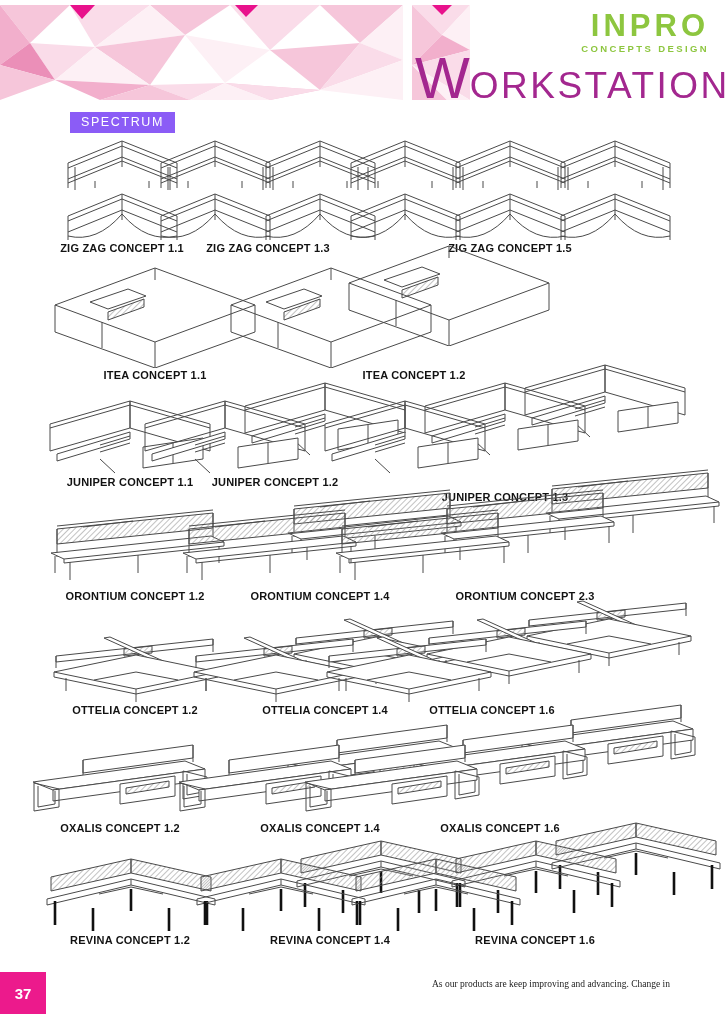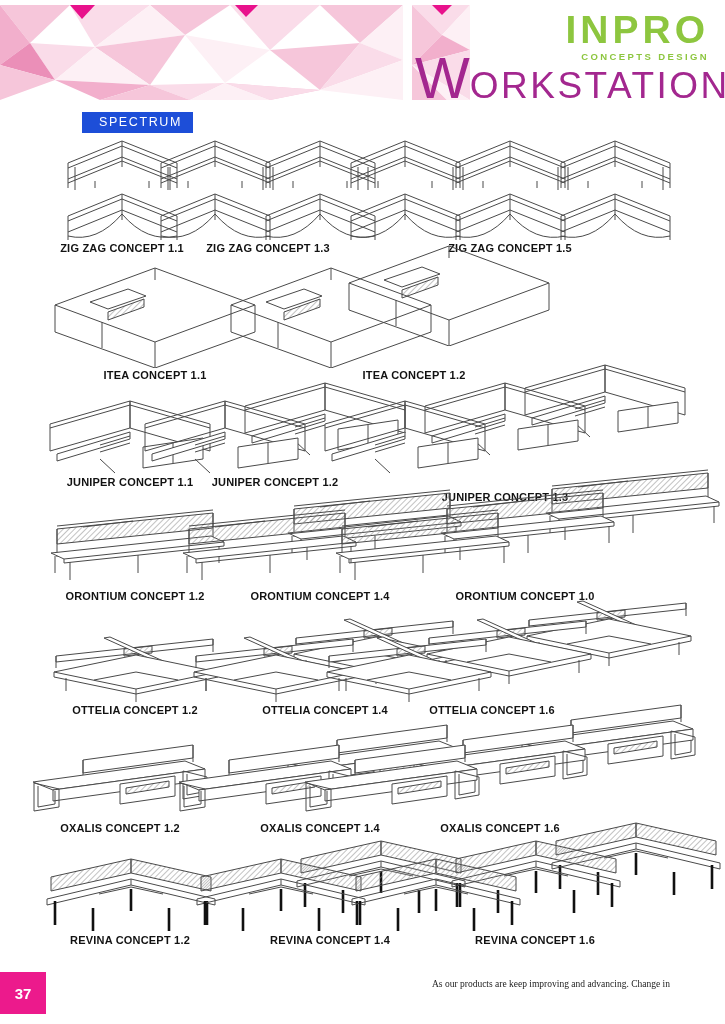--- a/index.html
+++ b/index.html
@@ -5,35 +5,35 @@
   html,body{margin:0;padding:0;}
   body{
     width:725px;height:1024px;position:relative;overflow:hidden;
     background:#ffffff;font-family:"Liberation Sans",sans-serif;
   }
   
   .banner{position:absolute;left:0;top:5px;width:403px;height:95px;}
   .banner-accent{position:absolute;left:412px;top:5px;width:58px;height:95px;}
   .brand{position:absolute;right:16px;top:10px;text-align:right;line-height:1;}
   .brand-name{
-    font-size:39px;font-weight:700;letter-spacing:4px;color:#8dc63f;
+    font-size:31px;font-weight:700;letter-spacing:4px;color:#8dc63f;
     font-family:"Liberation Sans",sans-serif;
   }
   .brand-tagline{
     font-size:9.5px;font-weight:700;letter-spacing:2.4px;color:#8dc63f;margin-top:3px;
   }
   .page-title{
     position:absolute;left:415px;top:44px;white-space:nowrap;color:#a3278f;z-index:3;
   }
   .page-title .initial{font-size:58px;font-weight:400;letter-spacing:0px;vertical-align:baseline;}
   .page-title .rest{font-size:37px;font-weight:400;letter-spacing:2.5px;vertical-align:baseline;}
   
   .section-label{
-    position:absolute;left:82px;top:112px;background:#1d4ed8;color:#ffffff;
-    font-size:12.5px;letter-spacing:1.6px;padding:3px 11px 4px 17px;
+    position:absolute;left:70px;top:112px;background:#8b5cf6;color:#ffffff;
+    font-size:12.5px;letter-spacing:1.6px;padding:3px 11px 4px 11px;
   }
   
   #catalog{position:absolute;left:0;top:0;width:607px;height:1024px;}
   .product-item{position:absolute;}
   .product-illustration{display:block;}
   .product-caption{
     position:absolute;text-align:center;font-size:11px;font-weight:700;
     color:#121212;letter-spacing:0.2px;white-space:nowrap;transform:translateX(-50%);
   }
   
@@ -260,21 +260,21 @@
       </svg>
     </div>
     <div class="product-caption" style="left: 320px; top: 590px;">ORONTIUM CONCEPT 1.4</div>
     <div class="product-item" style="left: 327.5px; top: 469px; width: 395px;">
       <svg class="product-illustration" width="395" height="120" viewBox="0 0 395 120">
         <use href="#sym-orontium" x="210" y="0" width="185" height="80"></use>
         <use href="#sym-orontium" x="105" y="20" width="185" height="80"></use>
         <use href="#sym-orontium" x="0" y="40" width="185" height="80"></use>
       </svg>
     </div>
-    <div class="product-caption" style="left: 525px; top: 590px;">ORONTIUM CONCEPT 1.0</div>
+    <div class="product-caption" style="left: 525px; top: 590px;">ORONTIUM CONCEPT 2.3</div>
     <div class="product-item" style="left: 47.5px; top: 628px; width: 175px;">
       <svg class="product-illustration" width="175" height="75" viewBox="0 0 175 75">
         <use href="#sym-ottelia" x="0" y="0" width="175" height="75"></use>
       </svg>
     </div>
     <div class="product-caption" style="left: 135px; top: 704px;">OTTELIA CONCEPT 1.2</div>
     <div class="product-item" style="left: 187.5px; top: 610px; width: 275px;">
       <svg class="product-illustration" width="275" height="93" viewBox="0 0 275 93">
         <use href="#sym-ottelia" x="100" y="0" width="175" height="75"></use>
         <use href="#sym-ottelia" x="0" y="18" width="175" height="75"></use>

